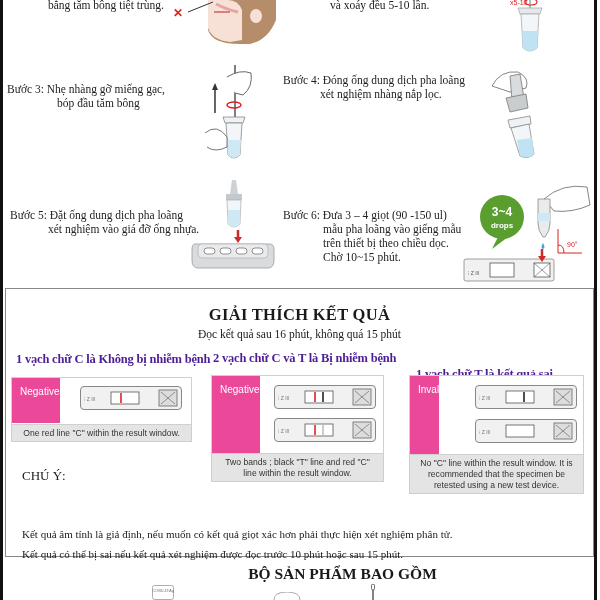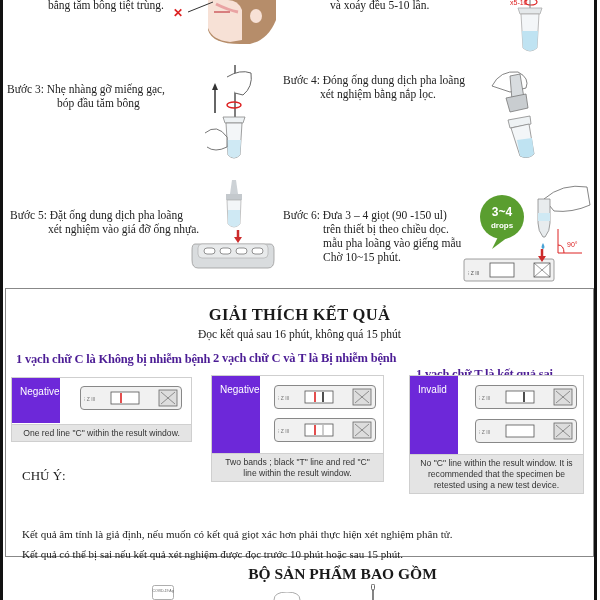--- a/index.html
+++ b/index.html
@@ -7,21 +7,21 @@
   .frame-left { position:absolute; left:0; top:0; width:3px; height:600px; background:#111; }
   .frame-right { position:absolute; left:594px; top:0; width:3px; height:600px; background:#111; }
   .abs { position:absolute; }
   .step-text { position:absolute; font-size:11.5px; line-height:14px; color:#222; }
   .step-text .cont { display:block; padding-left:50px; }
   .result-box { position:absolute; left:5px; top:288px; width:587px; height:267px; border:1px solid #888; background:#fff; }
   .result-title { position:absolute; left:0; width:100%; top:16px; text-align:center; font-weight:bold; font-size:16.5px; letter-spacing:0.3px; }
   .result-sub { position:absolute; left:0; width:100%; top:39px; text-align:center; font-size:11.5px; }
   .cat-head { position:absolute; color:#4c1d95; font-weight:bold; font-size:12.5px; font-family:"Liberation Serif", serif; white-space:nowrap; letter-spacing:-0.2px; }
   .card { position:absolute; border:1px solid #cfcfcf; background:#fff; }
-  .card .label { position:absolute; left:0; top:0; background:#6d28d9; color:#fff; font-family:"Liberation Sans", sans-serif; font-size:10px; padding:8px 0 0 8px; box-sizing:border-box; }
+  .card .label { position:absolute; left:0; top:0; background:#ec4899; color:#fff; font-family:"Liberation Sans", sans-serif; font-size:10px; padding:8px 0 0 8px; box-sizing:border-box; }
   .card .caption { position:absolute; left:0; bottom:0; width:100%; background:#e4e4e4; font-family:"Liberation Sans", sans-serif; font-size:8.6px; color:#333; text-align:center; box-sizing:border-box; border-top:1px solid #d0d0d0; }
   .cassette { position:absolute; height:22px; border:1px solid #888; border-radius:4px; background:#f1f1f1; }
   .note-title { position:absolute; left:22px; top:468px; font-size:13px; }
   .note-line { position:absolute; left:22px; font-size:11px; white-space:nowrap; }
   .kit-title { position:absolute; left:0; width:597px; top:565px; text-align:center; font-weight:bold; font-size:15.5px;margin-left:44px; }
   svg { display:block; }
 </style>
 </head>
 <body>
 
@@ -72,21 +72,21 @@
     <path d="M18 52 L40 52 L38 58 L20 58 Z" fill="#eef2f4" stroke="#888" stroke-width="0.8"></path>
     <path d="M21 58 L37 58 L35 90 Q29 96 23 90 Z" fill="#f3f6f8" stroke="#888" stroke-width="0.8"></path>
     <path d="M22 75 L36 75 L35 90 Q29 96 23 90 Z" fill="#cfe9f4"></path>
     <path d="M0 68 Q12 58 22 72 L22 82 Q10 88 2 82" fill="#fff" stroke="#555" stroke-width="0.8"></path>
   </svg>
 </div>
 
 <div class="step-text" style="left:283px; top:73px;">
   <span>Bước 4:</span>
   <span>Đóng ống dung dịch pha loãng</span>
-  <span class="cont" style="padding-left:37px;">xét nghiệm bằng nắp lọc.</span>
+  <span class="cont" style="padding-left:37px;">xét nghiệm nhàng nắp lọc.</span>
 </div>
 <div class="abs" style="left:490px; top:68px;">
   <svg width="50" height="92" viewBox="0 0 50 92">
     <path d="M2 18 Q10 2 28 4 Q40 10 36 20 L20 24 Z" fill="#fff" stroke="#666" stroke-width="0.8"></path>
     <path d="M20 8 L30 6 L34 30 L22 32 Z" fill="#d8dcdf" stroke="#777" stroke-width="0.8"></path>
     <path d="M16 30 L36 26 L38 40 L20 44 Z" fill="#c9cdd0" stroke="#777" stroke-width="0.8"></path>
     <path d="M18 52 L40 48 L41 56 L20 60 Z" fill="#eef2f4" stroke="#888" stroke-width="0.8"></path>
     <path d="M21 60 L39 56 L44 86 Q38 92 30 88 Z" fill="#f3f6f8" stroke="#888" stroke-width="0.8"></path>
     <path d="M27 72 L42 70 L44 86 Q38 92 30 88 Z" fill="#bfe3f2"></path>
   </svg>
@@ -110,22 +110,22 @@
     <rect x="14" y="68" width="11" height="6" rx="3" fill="#fff" stroke="#777" stroke-width="0.8"></rect>
     <rect x="30" y="68" width="11" height="6" rx="3" fill="#fff" stroke="#777" stroke-width="0.8"></rect>
     <rect x="46" y="68" width="11" height="6" rx="3" fill="#fff" stroke="#777" stroke-width="0.8"></rect>
     <rect x="62" y="68" width="11" height="6" rx="3" fill="#fff" stroke="#777" stroke-width="0.8"></rect>
   </svg>
 </div>
 
 <div class="step-text" style="left:283px; top:208px;">
   <span>Bước 6:</span>
   <span>Đưa 3 – 4 giọt (90 -150 ul)</span>
+  <span class="cont" style="padding-left:40px;">mẫu pha loãng vào giếng mẫu</span>
   <span class="cont" style="padding-left:40px;">trên thiết bị theo chiều dọc.</span>
-  <span class="cont" style="padding-left:40px;">mẫu pha loãng vào giếng mẫu</span>
   <span class="cont" style="padding-left:40px;">Chờ 10~15 phút.</span>
 </div>
 <div class="abs" style="left:462px; top:183px;">
   <svg width="130" height="100" viewBox="0 0 130 100">
     <circle cx="40" cy="34" r="22" fill="#5a9e2f"></circle>
     <polygon points="36,54 30,66 46,54" fill="#5a9e2f"></polygon>
     <text x="40" y="33" text-anchor="middle" fill="#fff" font-size="12" font-weight="bold" font-family="Liberation Sans, sans-serif">3~4</text>
     <text x="40" y="45" text-anchor="middle" fill="#fff" font-size="8" font-weight="bold" font-family="Liberation Sans, sans-serif">drops</text>
     <path d="M82 16 Q100 0 125 4 L128 22 Q110 30 92 28 Z" fill="#fff" stroke="#666" stroke-width="0.8"></path>
     <path d="M76 16 L88 16 L88 40 Q88 48 83 54 L81 54 Q76 48 76 40 Z" fill="#e8ecee" stroke="#888" stroke-width="0.8"></path>
@@ -191,21 +191,21 @@
       </svg>
     </div>
     <div class="caption" style="height:28px; padding-top:3px; line-height:11px;">
       <div>Two bands ; black "T" line and red  "C"</div>
       <div>line within the result window.</div>
     </div>
   </div>
 
   <div class="cat-head" style="left:410px; top:62px;margin-top:16px;">1 vạch chữ T là kết quả sai</div>
   <div class="card" style="left:403px; top:86px; width:173px; height:117px;">
-    <div class="label" style="width:48px; height:78px;">Invalid</div>
+    <div class="label" style="width:29px; height:78px;">Invalid</div>
     <div class="cassette" style="left:65px; top:9px; width:100px;">
       <svg width="100" height="22" viewBox="0 0 100 22">
         <text x="3" y="14" fill="#777" font-size="5" font-family="Liberation Sans, sans-serif">⁝ Z III</text>
         <rect x="30" y="5" width="28" height="12" fill="#fff" stroke="#555" stroke-width="0.8"></rect>
         <line x1="48" y1="6" x2="48" y2="16" stroke="#222" stroke-width="1.6"></line>
         <rect x="78" y="3" width="18" height="16" fill="#ddd" stroke="#666" stroke-width="0.8"></rect>
         <line x1="80" y1="5" x2="94" y2="17" stroke="#555" stroke-width="0.6"></line>
         <line x1="94" y1="5" x2="80" y2="17" stroke="#555" stroke-width="0.6"></line>
       </svg>
     </div>

